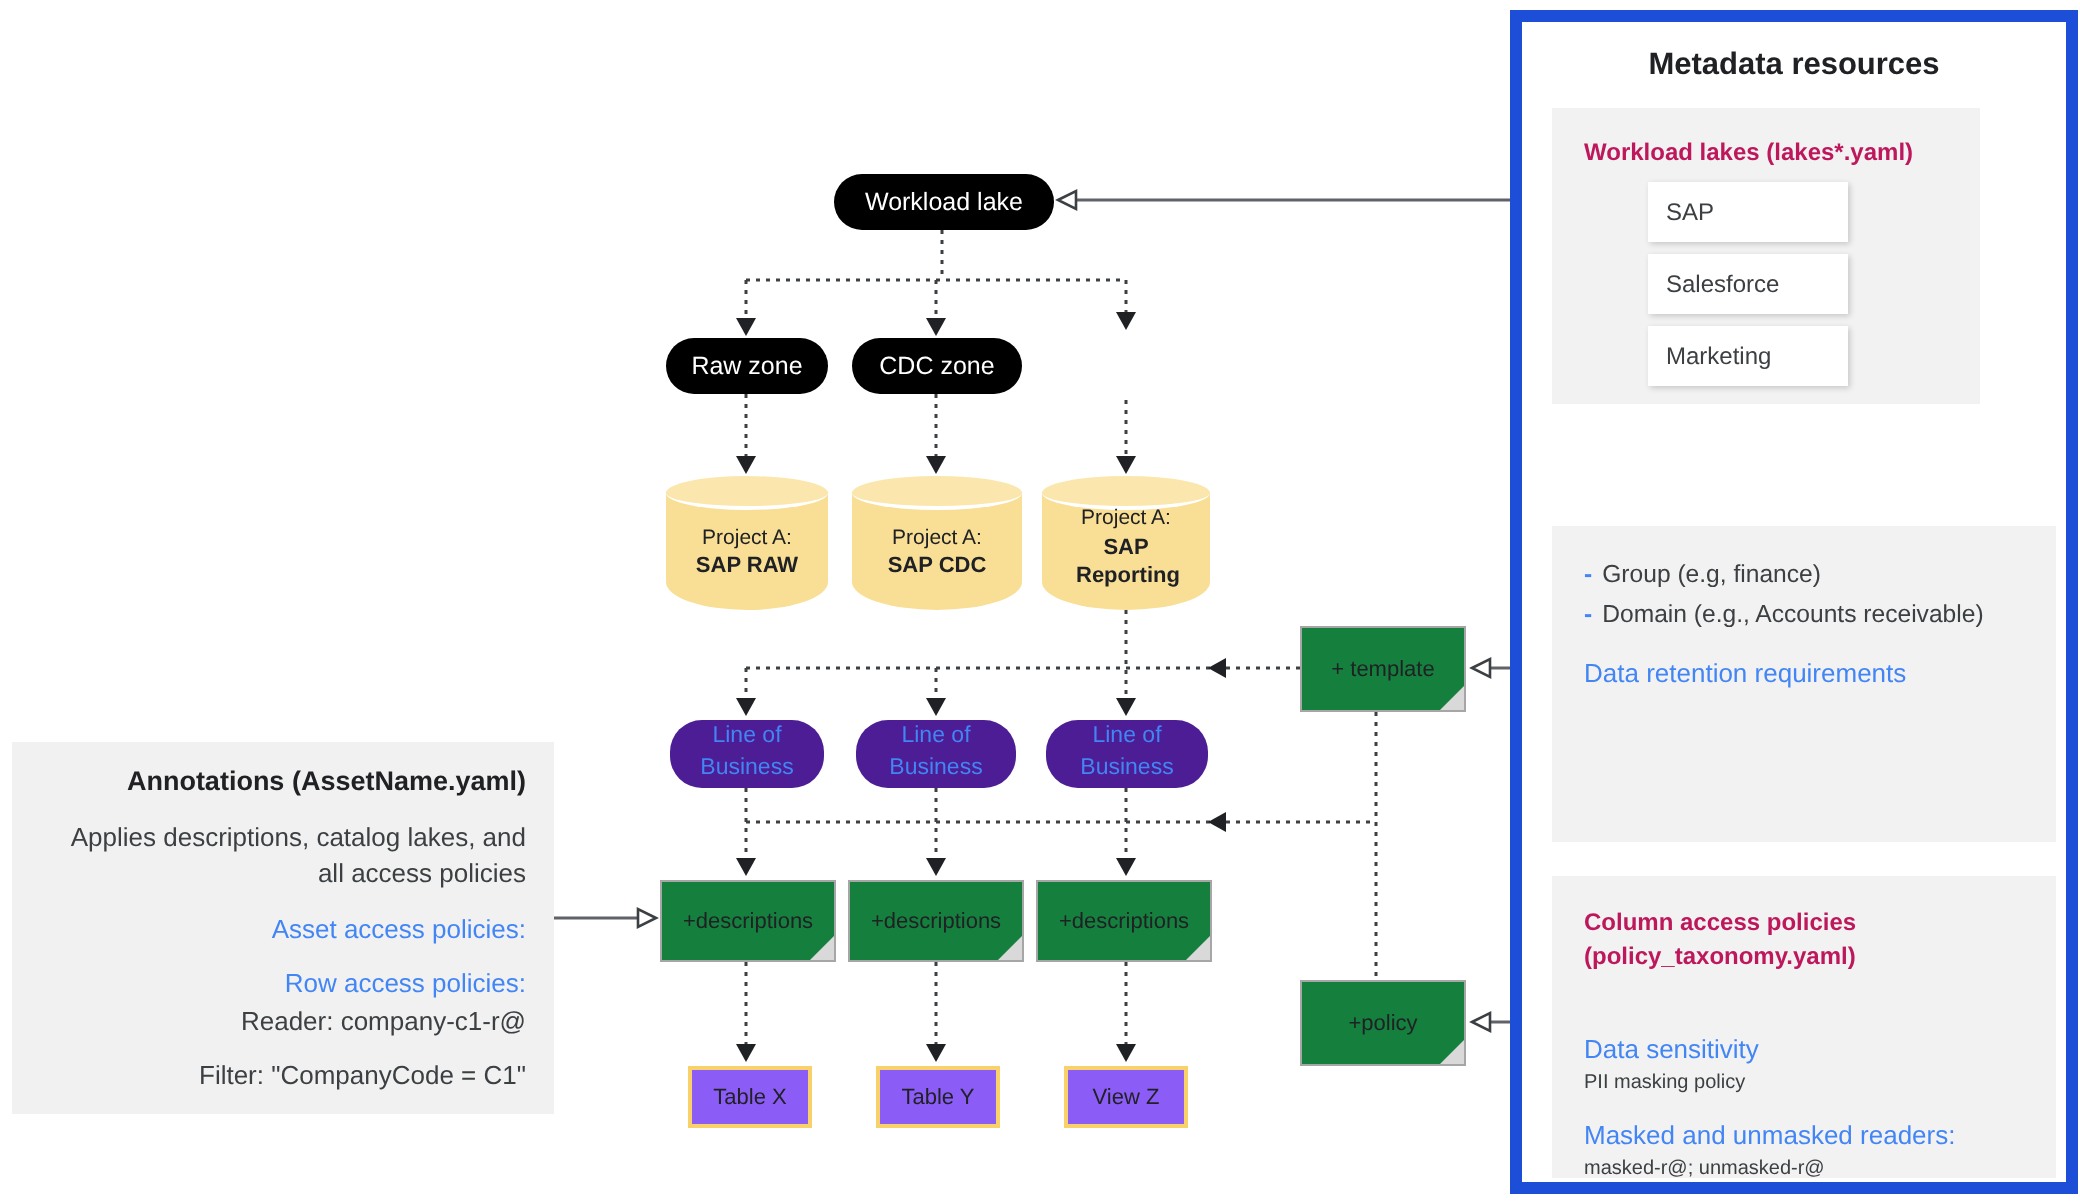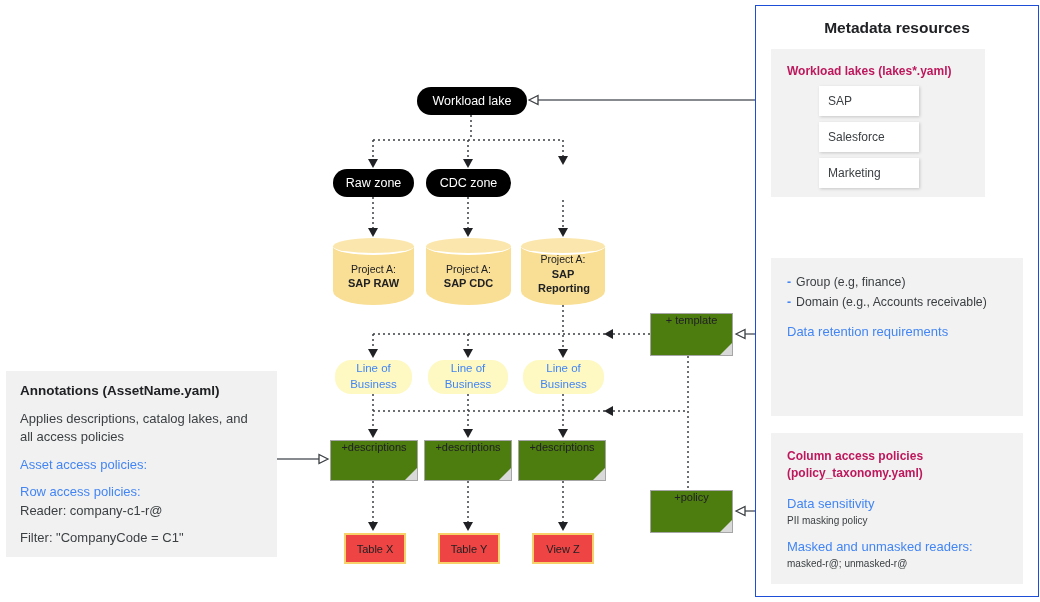--- a/index.html
+++ b/index.html
@@ -7,56 +7,56 @@
   body { font-family:"Liberation Sans", sans-serif; color:#202124; }
   #stage { position:relative; width:1040px; height:602px; background:#fff; overflow:hidden; }
 
   
   #connectors { position:absolute; left:0; top:0; z-index:1; }
 
   
   .pill { position:absolute; z-index:2; background:#000000; color:#fff; border-radius:16px;
           display:flex; align-items:center; justify-content:center; text-align:center;
           font-size:12.5px; font-weight:500; line-height:1.2; }
-  .pill.light { background:#fef9c3; color:#4285F4; font-size:11.5px; line-height:1.35; }
+  .pill.light { background:#4c1d95; color:#4285F4; font-size:11.5px; line-height:1.35; }
 
   
   .cyl { position:absolute; z-index:2; }
   .cyl-top { position:absolute; left:0; right:0; top:0; height:17px; background:#FBE7AD;
              border-radius:50%; border-bottom:2px solid #fff; z-index:2; }
   .cyl-body { position:absolute; left:0; right:0; top:8px; bottom:0; background:#F9DF95;
               border-radius:0 0 50% 50% / 0 0 14px 14px; z-index:1; }
   .cyl-label { position:absolute; left:2px; right:2px; top:14px; bottom:4px; z-index:3;
                display:flex; flex-direction:column; align-items:center; justify-content:center;
                text-align:center; font-size:10.5px; color:#202124; line-height:1.3; }
   .cyl-label b { font-size:11px; }
 
   
-  .note { position:absolute; z-index:2; background:#4d7c0f; border:1px solid #A6A6A6;
-          display:flex; align-items:flex-start; justify-content:center;
+  .note { position:absolute; z-index:2; background:#15803d; border:1px solid #A6A6A6;
+          display:flex; align-items:center; justify-content:center;
           font-size:11px; font-weight:500; color:#202124; }
   .note .fold { position:absolute; right:0; bottom:0; width:12px; height:12px;
                 background:#D9D9D9; clip-path:polygon(100% 0, 0 100%, 100% 100%); }
 
   
-  .ybox { position:absolute; z-index:2; background:#ef4444; border:2px solid #F8D16B;
+  .ybox { position:absolute; z-index:2; background:#8b5cf6; border:2px solid #F8D16B;
           display:flex; align-items:center; justify-content:center; font-size:11px; color:#202124; }
 
   
   #annotations-panel { position:absolute; left:6px; top:371px; width:271px; height:186px;
                        background:#F1F1F1; z-index:2; padding:11px 14px; font-size:13px;
-                       color:#3C4043; line-height:1.4; }
+                       color:#3C4043; line-height:1.4;text-align:right; }
   #annotations-panel .ttl { font-weight:bold; color:#202124; font-size:13.5px; margin-bottom:9px; }
   #annotations-panel .desc { margin-bottom:10px; }
   .blue-head { color:#4285F4; font-weight:500; }
   #annotations-panel .grp { margin-bottom:9px; }
 
   
   #metadata-panel { position:absolute; left:755px; top:5px; width:284px; height:592px;
-                    background:#fff; border:1px solid #1d4ed8; z-index:2; }
+                    background:#fff; border:6px solid #1d4ed8; z-index:2; }
   #metadata-panel .panel-title { text-align:center; font-weight:bold; font-size:15.5px;
                                  color:#202124; margin-top:13px; }
   .section { position:absolute; background:#F2F2F2; color:#3C4043; font-size:13px; }
   .section .head { font-weight:bold; color:#be185d; font-size:12px; line-height:1.45; }
   #sec-lakes { left:15px; top:43px; width:214px; height:148px; padding:14px 16px; }
   .lake-card { position:absolute; left:48px; width:100px; height:30px; background:#fff;
                box-shadow:1px 1px 3px rgba(0,0,0,0.18); font-size:12px; color:#3C4043;
                display:flex; align-items:center; padding-left:9px; }
   #sec-templates { left:15px; top:252px; width:252px; height:158px; padding:15px 16px; }
   #sec-policies  { left:15px; top:427px; width:252px; height:151px; padding:15px 16px; }
@@ -214,21 +214,21 @@
         <span>Group (e.g, finance)</span>
       </div>
       <div class="bullet" style="margin-bottom:12px;">
         <span class="dash">-</span>
         <span>Domain (e.g., Accounts receivable)</span>
       </div>
       <div class="blue-head">Data retention requirements</div>
     </div>
 
     <div class="section" id="sec-policies">
-      <div class="head" style="margin-bottom:13px; width:200px;">Column access policies (policy_taxonomy.yaml)</div>
+      <div class="head" style="margin-bottom:29px; width:200px;">Column access policies (policy_taxonomy.yaml)</div>
       <div class="blue-head" style="margin-bottom:2px;">Data sensitivity</div>
       <div class="sec-body" style="margin-bottom:11px;">PII masking policy</div>
       <div class="blue-head" style="margin-bottom:2px;">Masked and unmasked readers:</div>
       <div class="sec-body">masked-r@; unmasked-r@</div>
     </div>
   </div>
 
 </div>
 
 </body></html>

